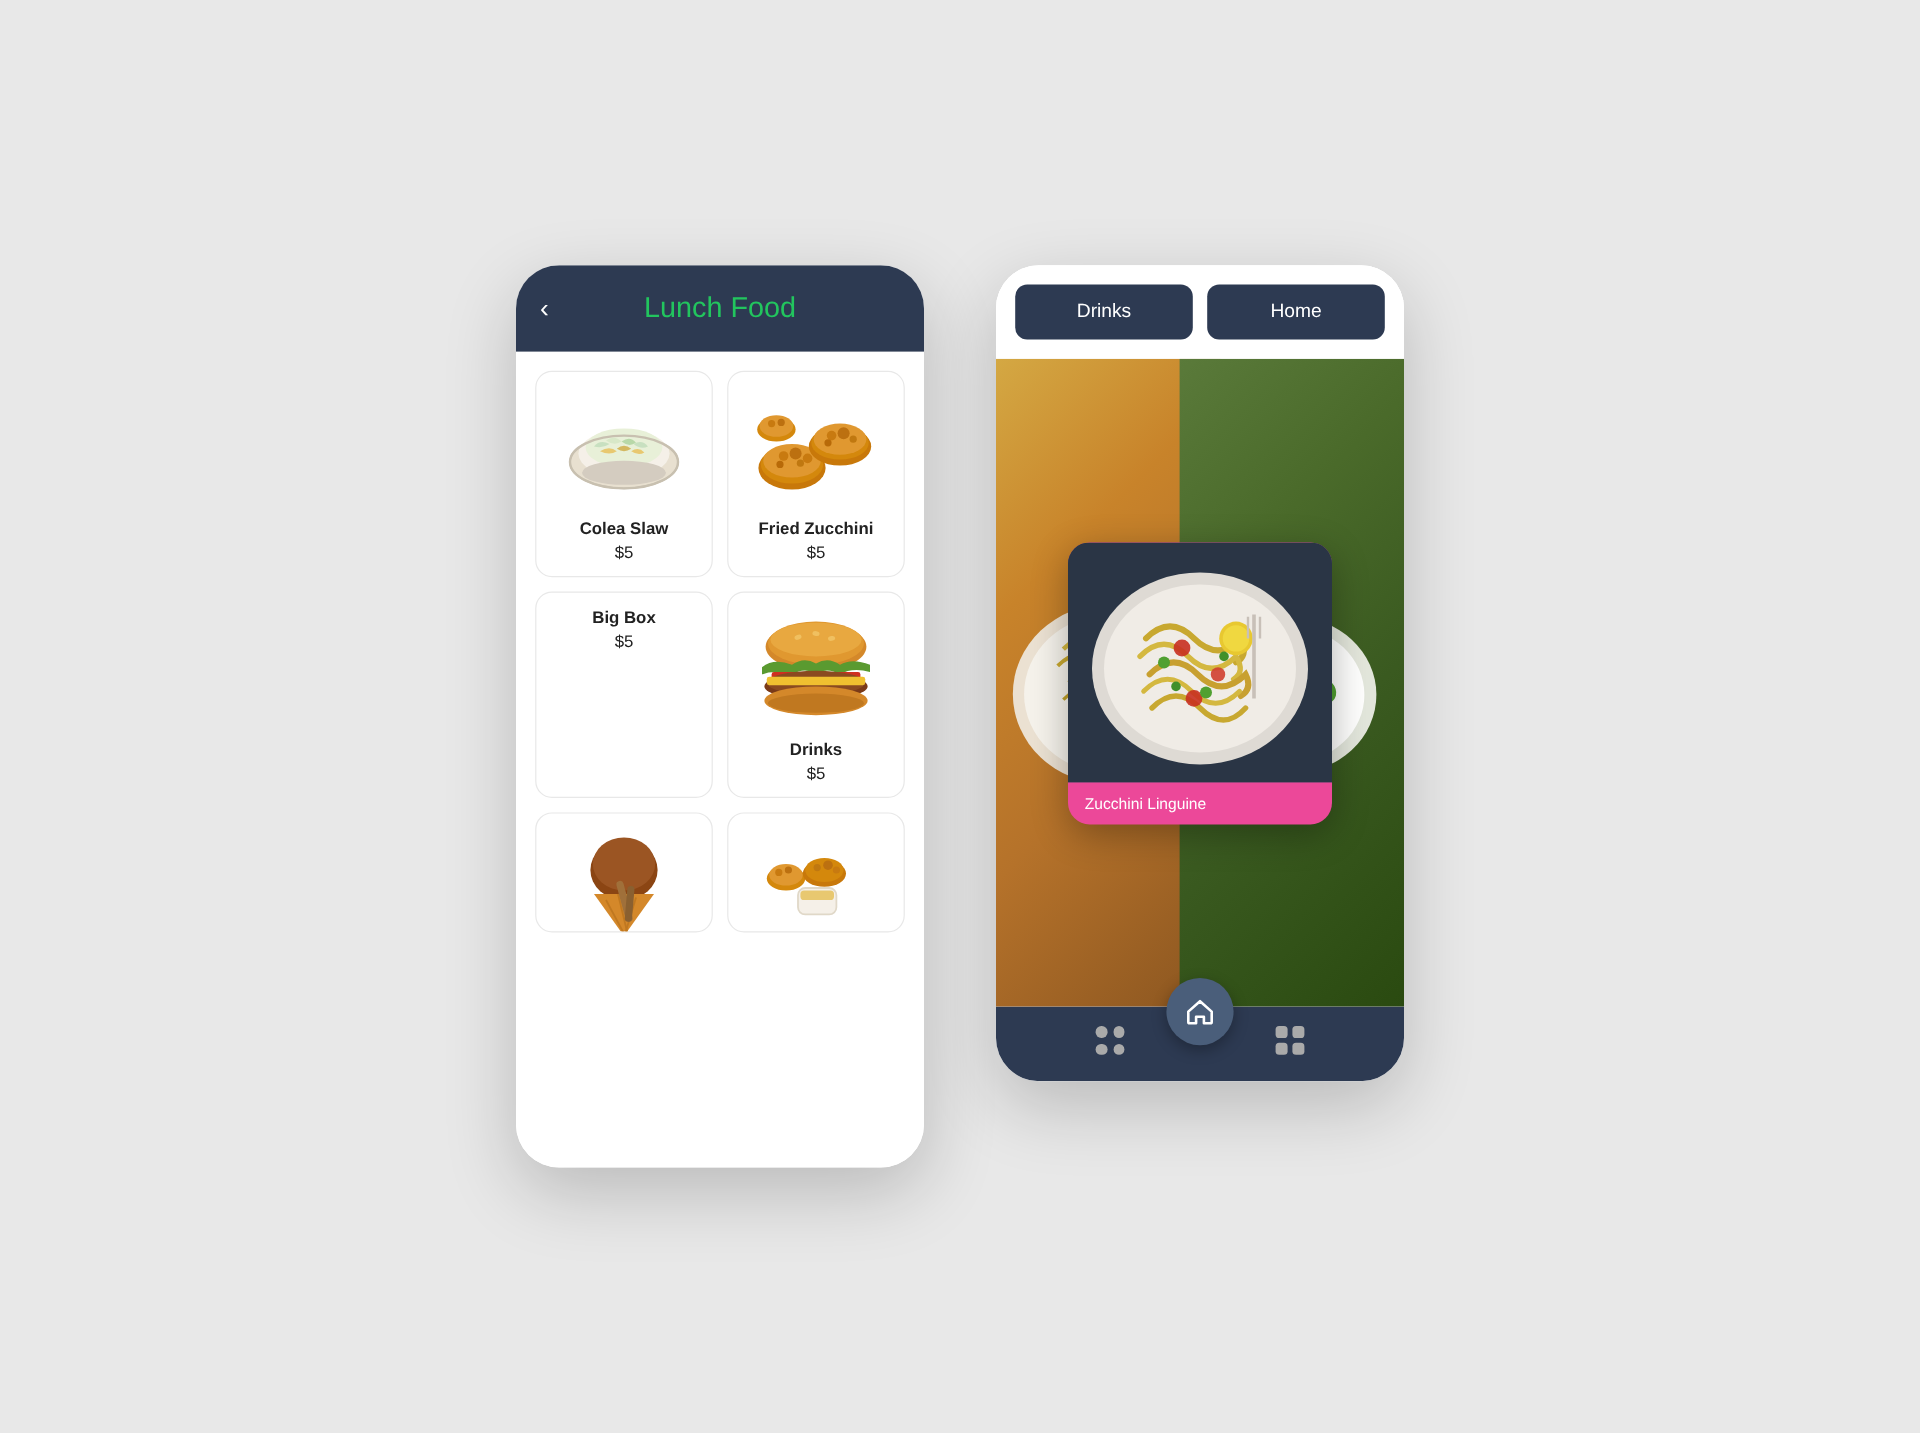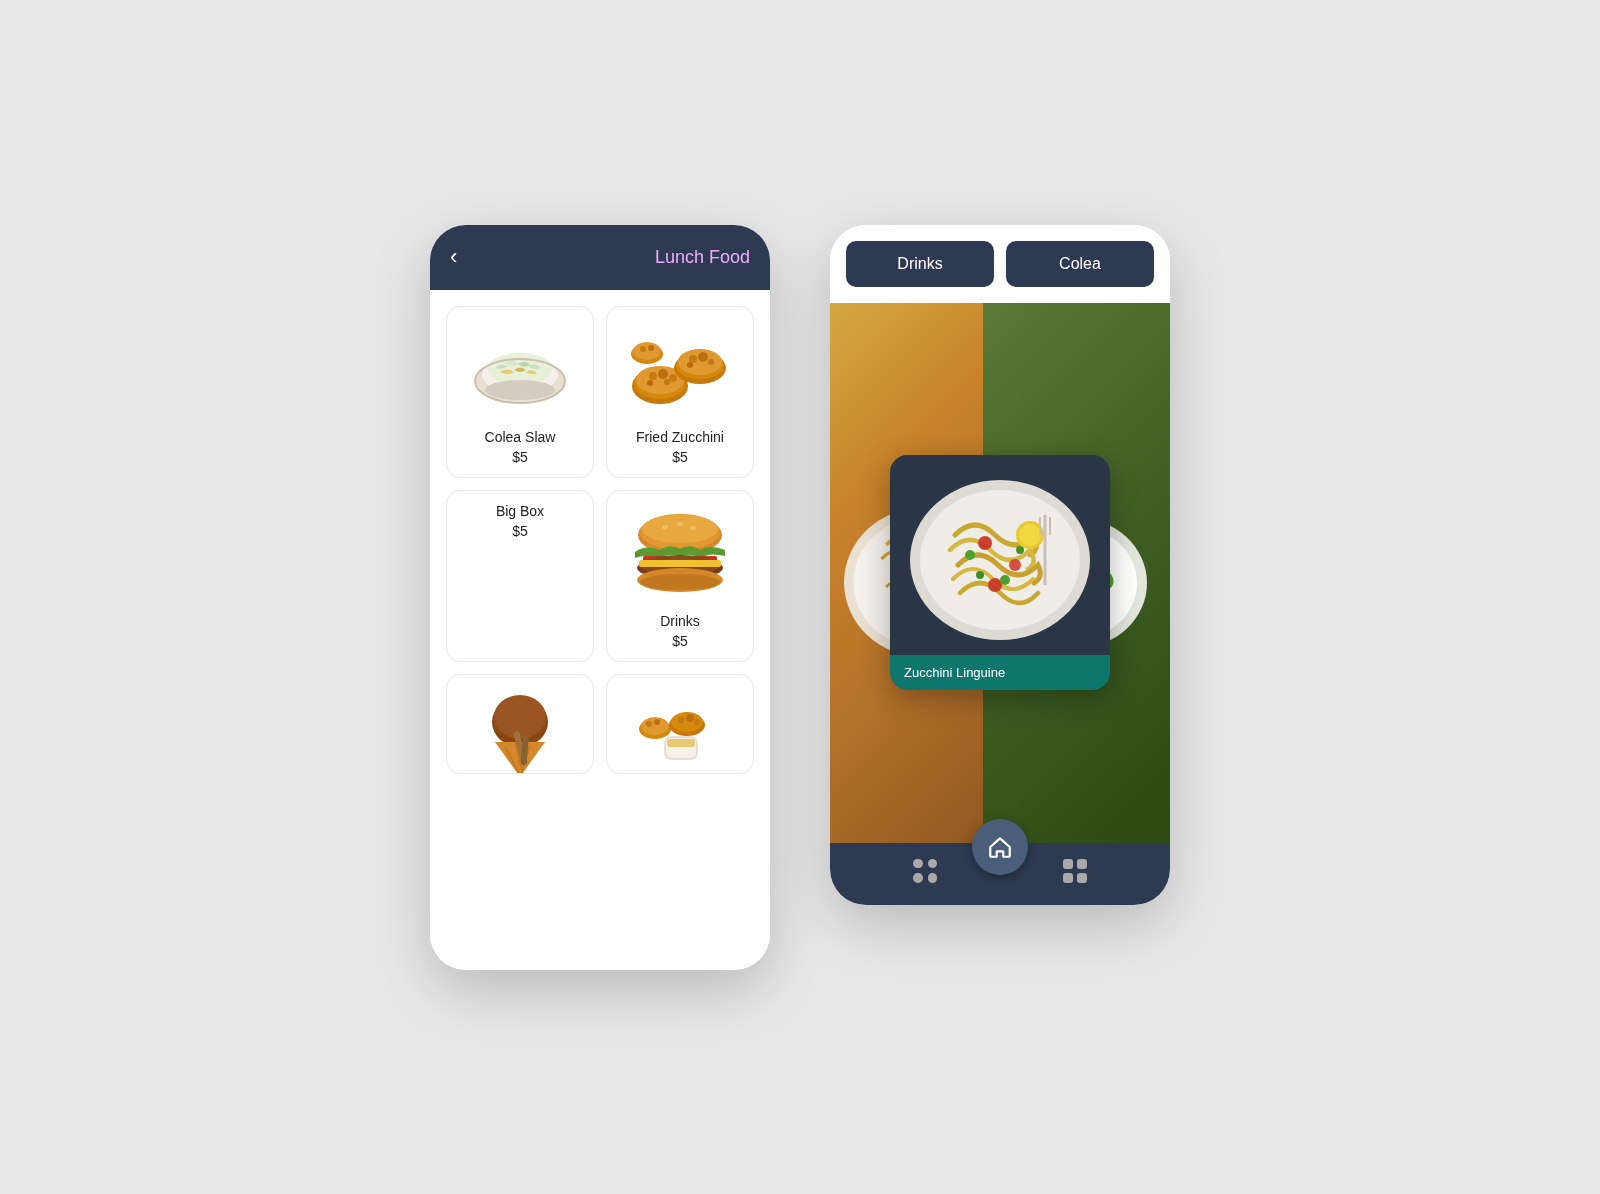--- a/index.html
+++ b/index.html
@@ -32,24 +32,24 @@
     
     .phone-header {
       background: #2d3a52;
       padding: 22px 20px;
       display: flex;
       align-items: center;
       position: relative;
     }
 
     .phone-header .header-title {
-      color: #f0abfc;
-      font-size: 18px;
+      color: #22c55e;
+      font-size: 24px;
       font-weight: 500;
-      text-align: right;
+      text-align: center;
       flex: 1;
     }
 
     .back-btn {
       color: #fff;
       font-size: 22px;
       cursor: pointer;
       position: absolute;
       left: 20px;
     }
@@ -102,21 +102,21 @@
       width: 120px;
       height: 100px;
       display: flex;
       align-items: center;
       justify-content: center;
       margin-bottom: 10px;
     }
 
     .food-card-name {
       font-size: 14px;
-      font-weight: 400;
+      font-weight: 700;
       color: #222;
       text-align: center;
       margin-bottom: 4px;
     }
 
     .food-card-price {
       font-size: 14px;
       color: #222;
       text-align: center;
     }
@@ -183,21 +183,21 @@
       display: flex;
       align-items: center;
       justify-content: center;
       font-size: 100px;
     }
 
     .featured-card {
       position: relative;
       z-index: 10;
       width: 220px;
-      background: #0f766e;
+      background: #ec4899;
       border-radius: 18px;
       overflow: hidden;
       box-shadow: 0 8px 30px rgba(0,0,0,0.3);
     }
 
     .featured-card-img {
       width: 100%;
       height: 200px;
       background: #3a4a60;
       display: flex;
@@ -432,21 +432,21 @@
 
       </div>
     </div>
   </div>
 
   <div class="phone home-screen">
     <div class="phone-body" style="display:flex;flex-direction:column;">
 
       <div class="category-tabs">
         <button class="cat-tab">Drinks</button>
-        <button class="cat-tab">Colea</button>
+        <button class="cat-tab">Home</button>
       </div>
 
       <div class="featured-area">
 
         <div class="bg-food-left">
           <svg width="200" height="380" viewBox="0 0 200 380">
 
             <ellipse cx="100" cy="200" rx="85" ry="80" fill="#f0ece4" opacity="0.9"></ellipse>
             <ellipse cx="100" cy="200" rx="75" ry="70" fill="#f5f2ec" opacity="0.95"></ellipse>
 

